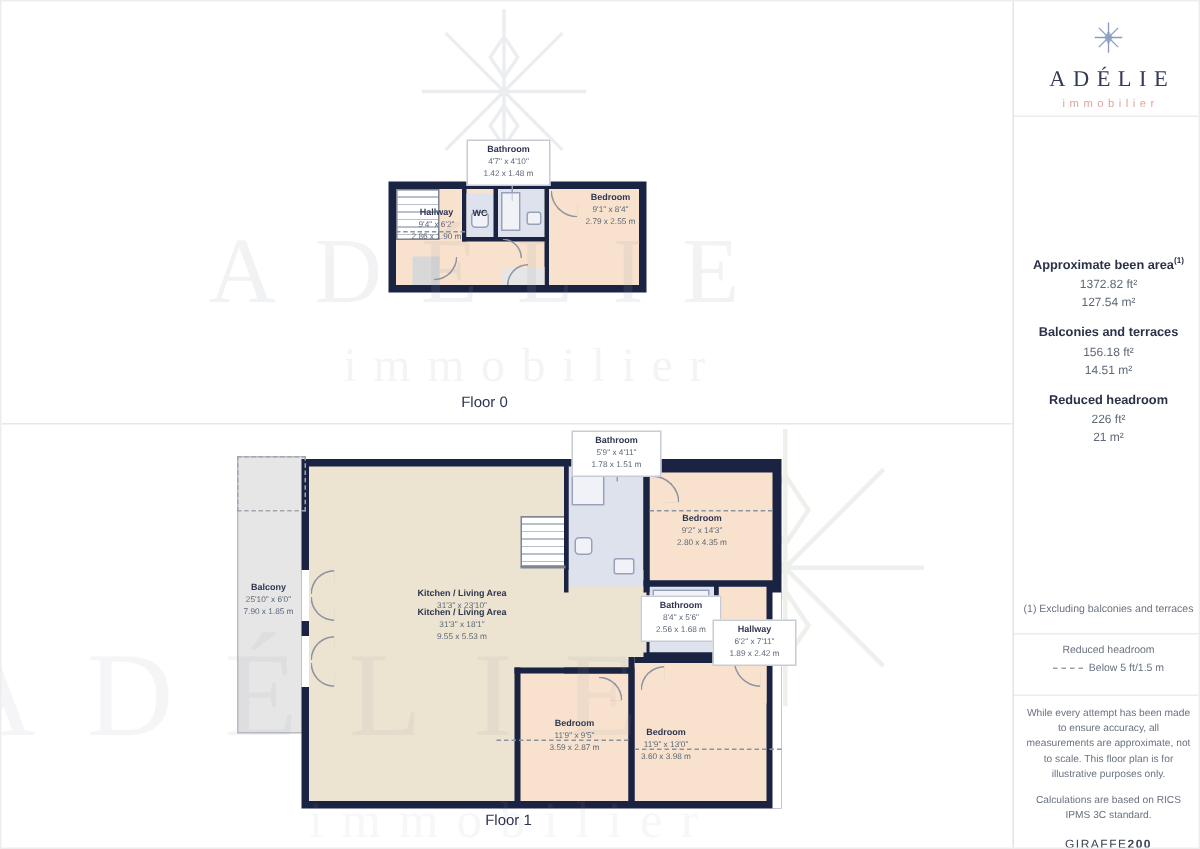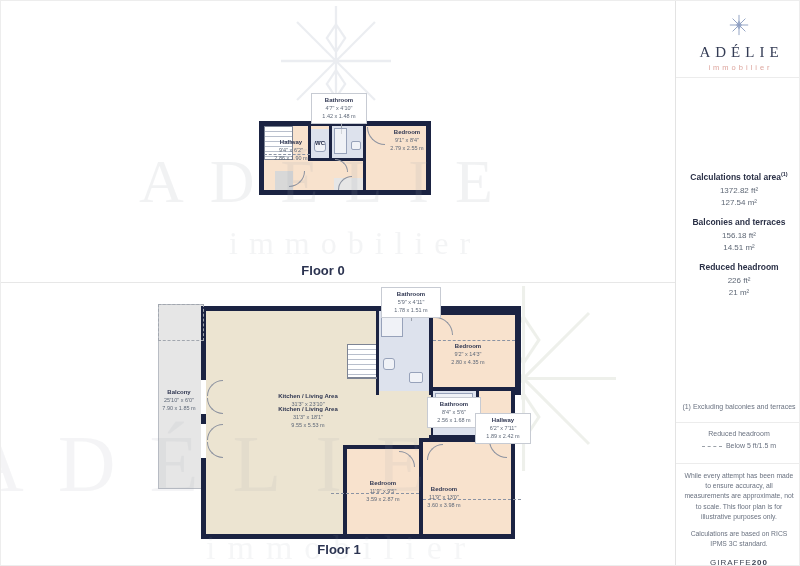--- a/index.html
+++ b/index.html
@@ -29,21 +29,21 @@
   .arc.tl{border-left:1px solid #8d93a0;border-top:1px solid #8d93a0;border-radius:100% 0 0 0;}
   .arc.tr{border-right:1px solid #8d93a0;border-top:1px solid #8d93a0;border-radius:0 100% 0 0;}
   .arc.bl{border-left:1px solid #8d93a0;border-bottom:1px solid #8d93a0;border-radius:0 0 0 100%;}
   .arc.br{border-right:1px solid #8d93a0;border-bottom:1px solid #8d93a0;border-radius:0 0 100% 0;}
   
   .rlabel{position:absolute;z-index:5;text-align:center;transform:translateX(-50%);white-space:nowrap;line-height:1.45;}
   .rname{font-weight:bold;font-size:6px;color:#2e3550;}
   .rdim{font-size:5.5px;color:#5e6878;}
   .callout{position:absolute;z-index:5;background:#fff;border:1px solid #c7cbd3;text-align:center;padding:2px 3px;transform:translateX(-50%);line-height:1.45;}
   .leader{position:absolute;width:1px;background:#9aa0aa;z-index:4;}
-  .floorlabel{position:absolute;z-index:6;font-weight:bold;font-size:13px;color:#2b3350;transform:translateX(-50%);}
+  .floorlabel{position:absolute;z-index:6;font-weight:normal;font-size:10px;color:#2b3350;transform:translateX(-50%);}
   
   #logo-box{position:absolute;left:0;top:0;width:100%;height:76px;border-bottom:1px solid #ececec;text-align:center;}
   .brand-name{font-family:"Liberation Serif",serif;font-size:15px;letter-spacing:5px;color:#343c55;margin-top:3px;text-indent:5px;}
   .brand-sub{font-size:7.5px;letter-spacing:3px;color:#dda49c;margin-top:2px;text-indent:3px;}
   #areas{position:absolute;left:0;top:160px;width:100%;text-align:center;color:#5f6876;}
   .area-h{font-weight:bold;font-size:8.5px;color:#2b3147;margin:10px 0 4px;}
   .area-v{font-size:8px;margin:3px 0;}
   #note-box{position:absolute;left:0;top:389px;width:100%;height:32px;border-bottom:1px solid #ececec;display:flex;align-items:center;justify-content:center;font-size:7px;color:#6a7280;}
   #legend-box{position:absolute;left:0;top:421px;width:100%;height:41px;border-bottom:1px solid #ececec;text-align:center;font-size:7px;color:#6a7280;}
   .legend-dash{display:inline-block;width:20px;border-top:1px dashed #9aa0a8;vertical-align:middle;margin-right:4px;}
@@ -229,21 +229,21 @@
     <div id="logo-box">
       <svg style="margin-top:12px;width:22px;height:24px;" viewBox="0 0 24 24" fill="none" stroke="#8b9cc0" stroke-width="1">
         <path d="M12 1v22M2 12h20M5 5l14 14M19 5L5 19"></path>
         <path d="M12 7l3.2 5-3.2 5-3.2-5z" fill="#8b9cc0" stroke="none" opacity=".75"></path>
       </svg>
       <div class="brand-name">ADÉLIE</div>
       <div class="brand-sub">immobilier</div>
     </div>
 
     <div id="areas">
-      <div class="area-h"><span>Calculations total area</span><sup>(1)</sup></div>
+      <div class="area-h"><span>Approximate been area</span><sup>(1)</sup></div>
       <div class="area-v">1372.82 ft²</div>
       <div class="area-v">127.54 m²</div>
       <div class="area-h">Balconies and terraces</div>
       <div class="area-v">156.18 ft²</div>
       <div class="area-v">14.51 m²</div>
       <div class="area-h">Reduced headroom</div>
       <div class="area-v">226 ft²</div>
       <div class="area-v">21 m²</div>
     </div>
 

